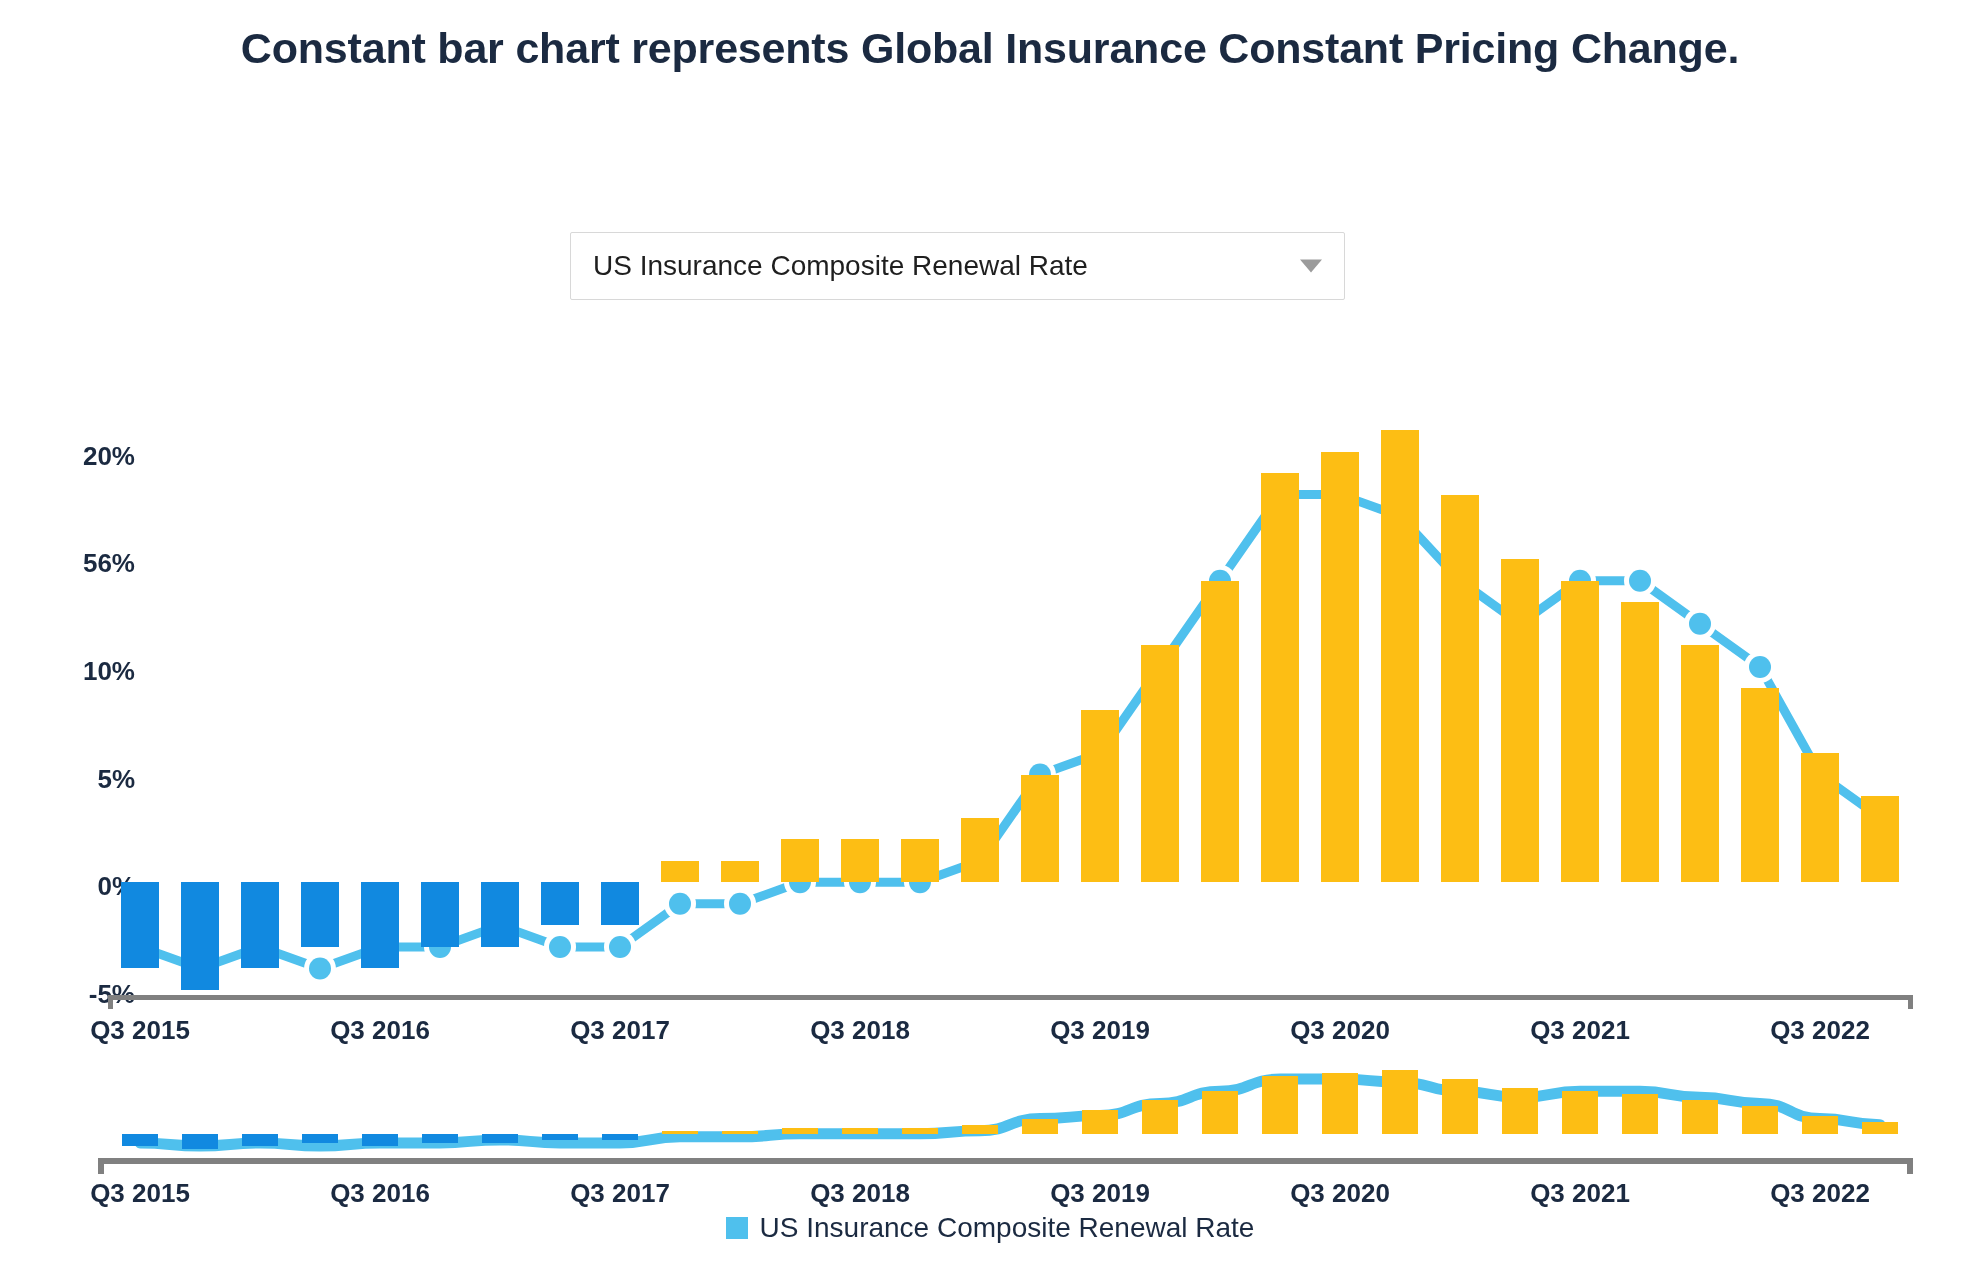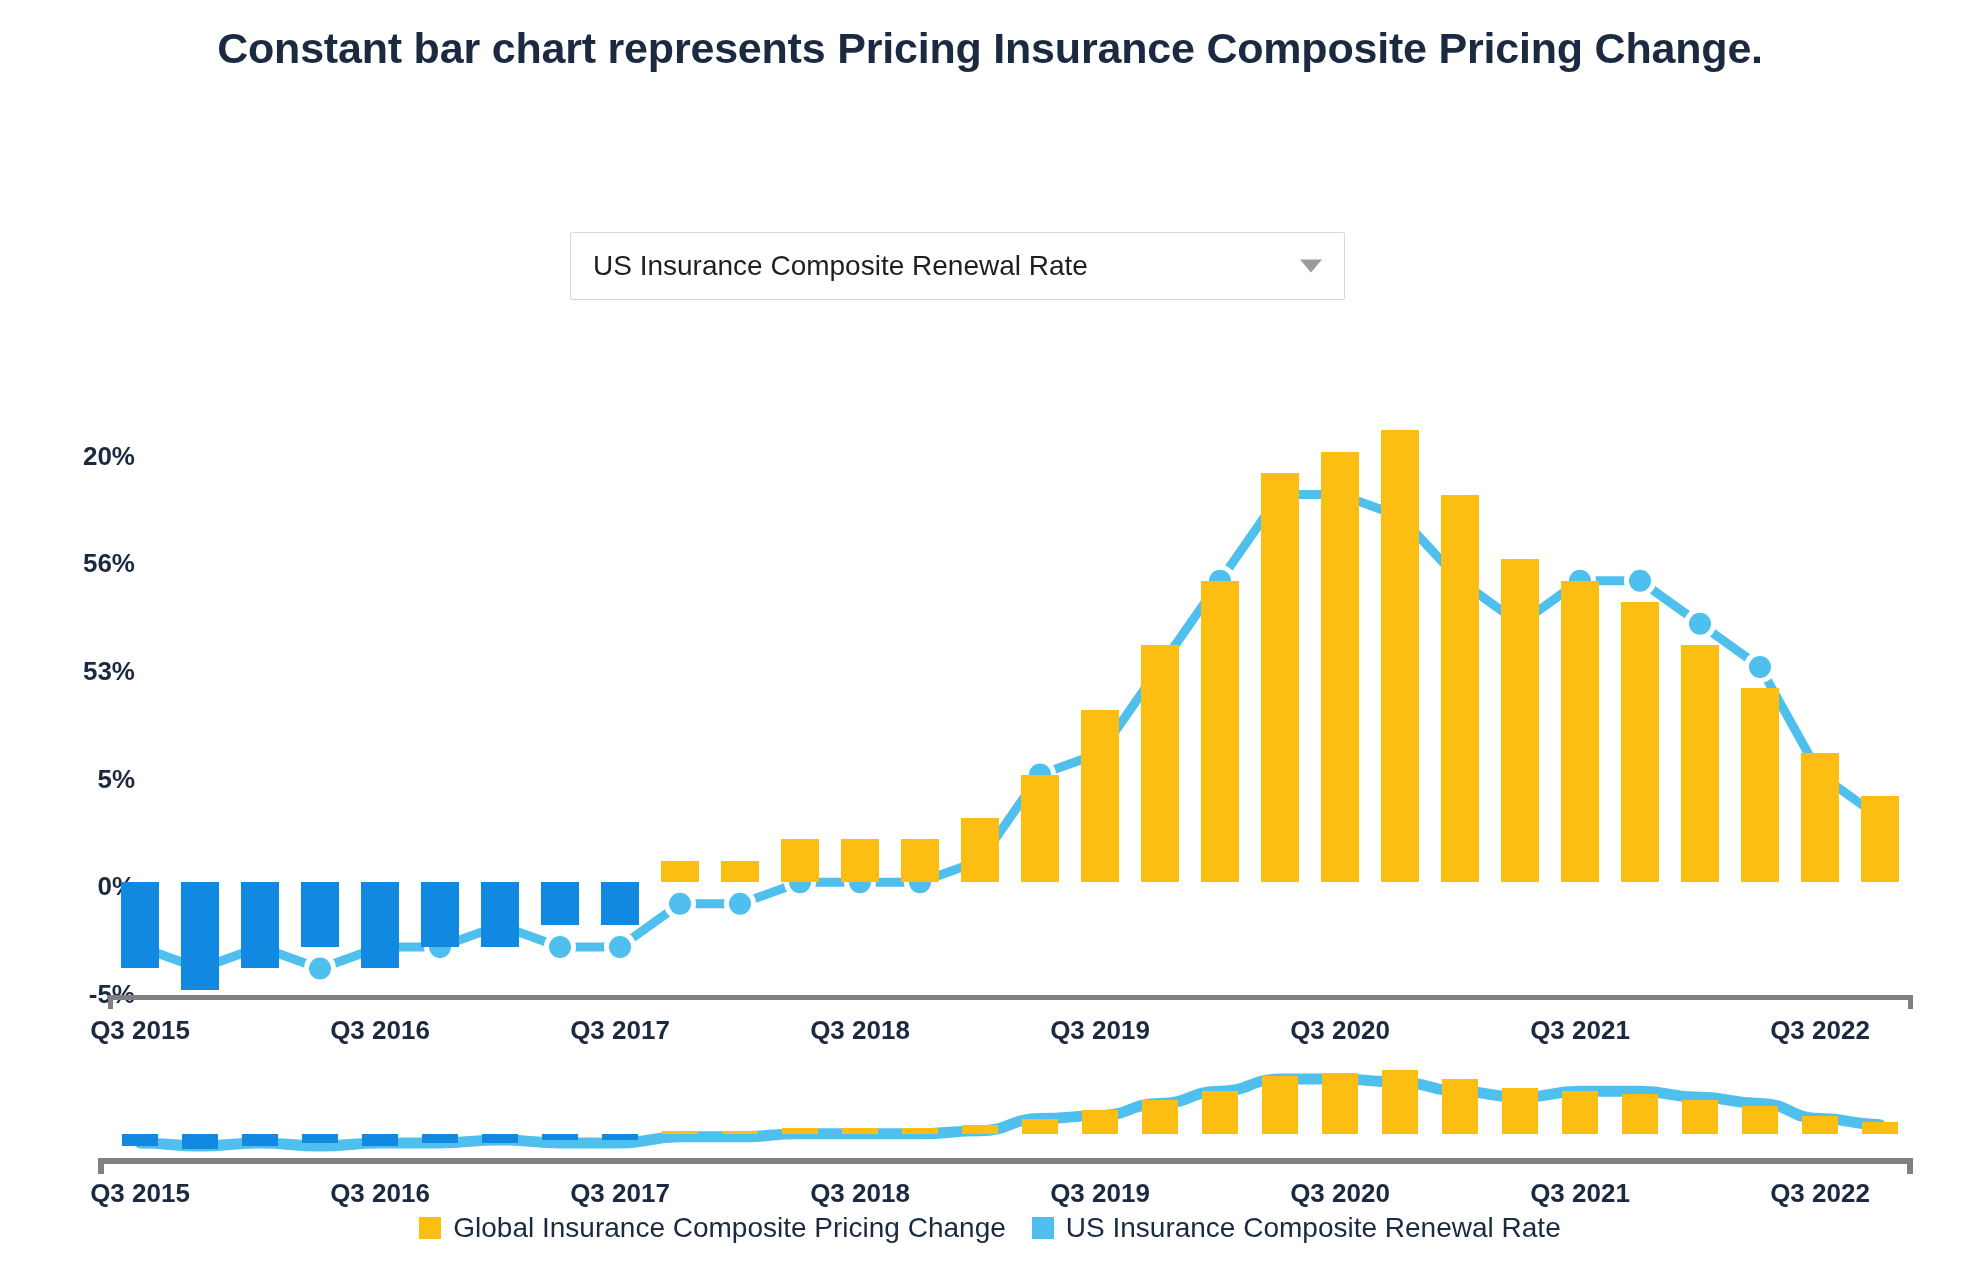--- a/index.html
+++ b/index.html
@@ -184,34 +184,34 @@
     font-size: 28px;
     color: #1b2a41;
     white-space: nowrap;
   }
 </style>
 </head>
 <body>
 
 <div id="page">
 
-  <div id="chart-title">Constant bar chart represents Pricing Insurance Composite Pricing Change.</div>
+  <div id="chart-title">Constant bar chart represents Global Insurance Constant Pricing Change.</div>
 
   <div id="selector-wrap">
     <div id="series-selector">
       <span id="selector-value">US Insurance Composite Renewal Rate</span>
       <span id="selector-caret"></span>
     </div>
   </div>
 
   <div id="main-plot">
     <div id="y-axis-labels">
         <div class="ytick-label" style="top: 21.5385px;">20%</div>
         <div class="ytick-label" style="top: 129.231px;">56%</div>
-        <div class="ytick-label" style="top: 236.923px;">53%</div>
+        <div class="ytick-label" style="top: 236.923px;">10%</div>
         <div class="ytick-label" style="top: 344.615px;">5%</div>
         <div class="ytick-label" style="top: 452.308px;">0%</div>
         <div class="ytick-label" style="top: 560px;">-5%</div>
       </div>
     <div id="plot-area">
       <svg id="line-svg" viewBox="0 0 1800 560" preserveAspectRatio="none">
           <path d="M 30.00 516.92 L 90.00 538.46 L 150.00 516.92 L 210.00 538.46 L 270.00 516.92 L 330.00 516.92 L 390.00 495.38 L 450.00 516.92 L 510.00 516.92 L 570.00 473.85 L 630.00 473.85 L 690.00 452.31 L 750.00 452.31 L 810.00 452.31 L 870.00 430.77 L 930.00 344.62 L 990.00 323.08 L 1050.00 236.92 L 1110.00 150.77 L 1170.00 64.62 L 1230.00 64.62 L 1290.00 86.15 L 1350.00 150.77 L 1410.00 193.85 L 1470.00 150.77 L 1530.00 150.77 L 1590.00 193.85 L 1650.00 236.92 L 1710.00 344.62 L 1770.00 387.69" fill="none" stroke="#4FC0ED" stroke-width="9" stroke-linejoin="round" stroke-linecap="round"></path>
           <g>
             <circle cx="30" cy="516.9230769230769" r="16" fill="#FFFFFF"></circle>
             <circle cx="30" cy="516.9230769230769" r="11" fill="#4FC0ED"></circle>
@@ -447,22 +447,18 @@
       <div class="nav-xtick-label" style="left: 620px;">Q3 2017</div>
       <div class="nav-xtick-label" style="left: 860px;">Q3 2018</div>
       <div class="nav-xtick-label" style="left: 1100px;">Q3 2019</div>
       <div class="nav-xtick-label" style="left: 1340px;">Q3 2020</div>
       <div class="nav-xtick-label" style="left: 1580px;">Q3 2021</div>
       <div class="nav-xtick-label" style="left: 1820px;">Q3 2022</div>
     </div>
 
   <div id="legend">
       <div class="legend-item">
-        <span class="legend-swatch" style="background: rgb(253, 190, 20);"></span>
-        <span class="legend-label">Global Insurance Composite Pricing Change</span>
-      </div>
-      <div class="legend-item">
         <span class="legend-swatch" style="background: rgb(79, 192, 237);"></span>
         <span class="legend-label">US Insurance Composite Renewal Rate</span>
       </div>
     </div>
 
 </div>
 
 </body></html>

